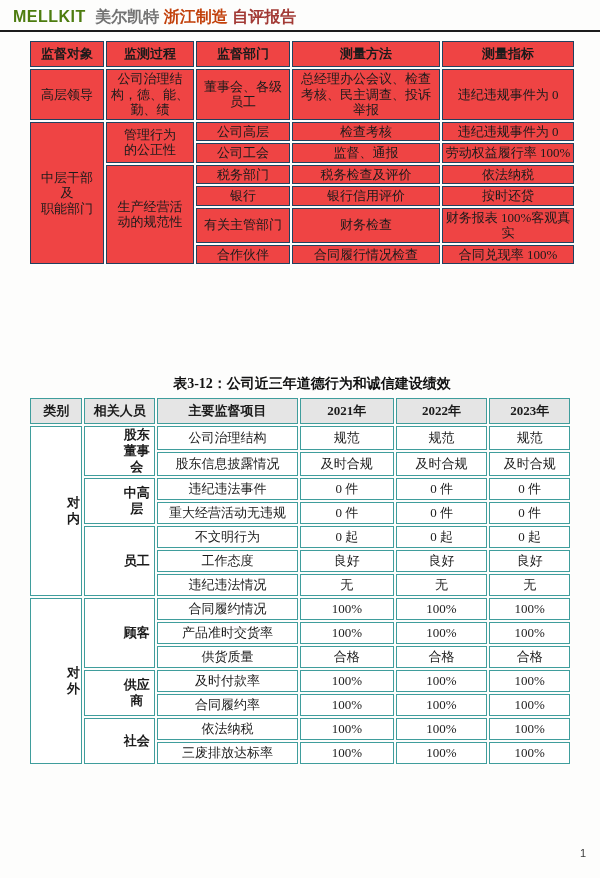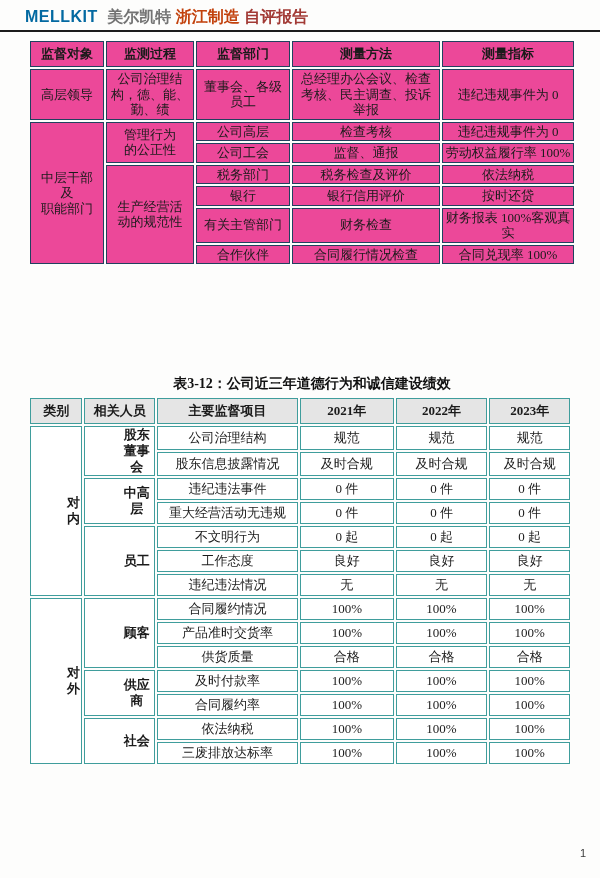--- a/index.html
+++ b/index.html
@@ -3,30 +3,30 @@
 <meta charset="utf-8">
 <style>
   html,body{margin:0;padding:0;background:#ffffff;}
   .page{
     position:relative;width:600px;height:878px;background:#fdfdfc;overflow:hidden;
     font-family:"Liberation Serif","DejaVu Serif",serif;color:#1b1b1b;
   }
   
   .hdr{position:absolute;top:7px;left:13px;font-size:16px;font-weight:bold;
        font-family:"Liberation Sans","DejaVu Sans",sans-serif;white-space:nowrap;}
-  .hdr .brand{color:#0369a1;letter-spacing:.5px;margin-left:12px;}
+  .hdr .brand{color:#4d7c0f;letter-spacing:.5px;}
   .hdr .t-black{color:#737373;margin-left:5px;}
   .hdr .t-blue{color:#c2410c;}
   .hdr .t-red{color:#a23a35;}
   .rule{position:absolute;top:30px;left:0;width:600px;height:2px;background:#1c1c1c;}
   
   table{border-collapse:separate;border-spacing:2px;}
   .t1{position:absolute;top:39px;left:28px;width:544px;table-layout:fixed;}
   .t1 th,.t1 td{
-    border:1px solid #21415f;background:#ec4899;text-align:center;vertical-align:middle;
+    border:1px solid #21415f;background:#ef4444;text-align:center;vertical-align:middle;
     font-size:13px;line-height:15.5px;padding:1px 2px;white-space:pre-line;overflow:hidden;}
   .t1 th{font-weight:bold;height:22px;}
   .t1 td{font-weight:normal;}
   .t1 .rtall{height:50px;}
   .t1 .rstd{height:19px;}
   
   .para{position:absolute;left:26px;width:549px;text-align:justify;
         font-size:12.8px;line-height:23.4px;letter-spacing:.2px;color:#161616;}
   .p1{top:257px;height:118px;overflow:hidden;text-indent:2em;}
   .p2{top:783px;height:50px;overflow:hidden;}

